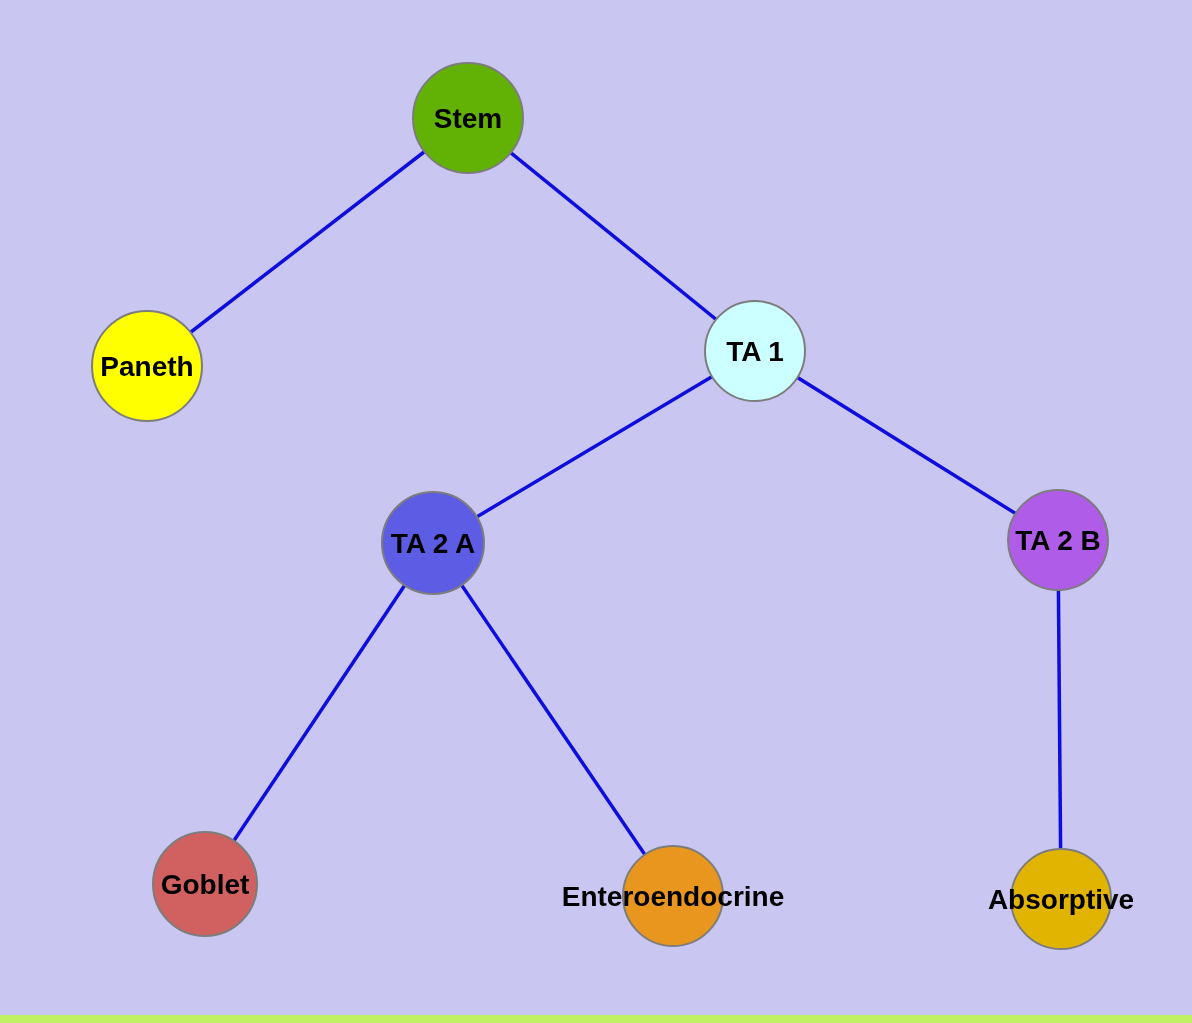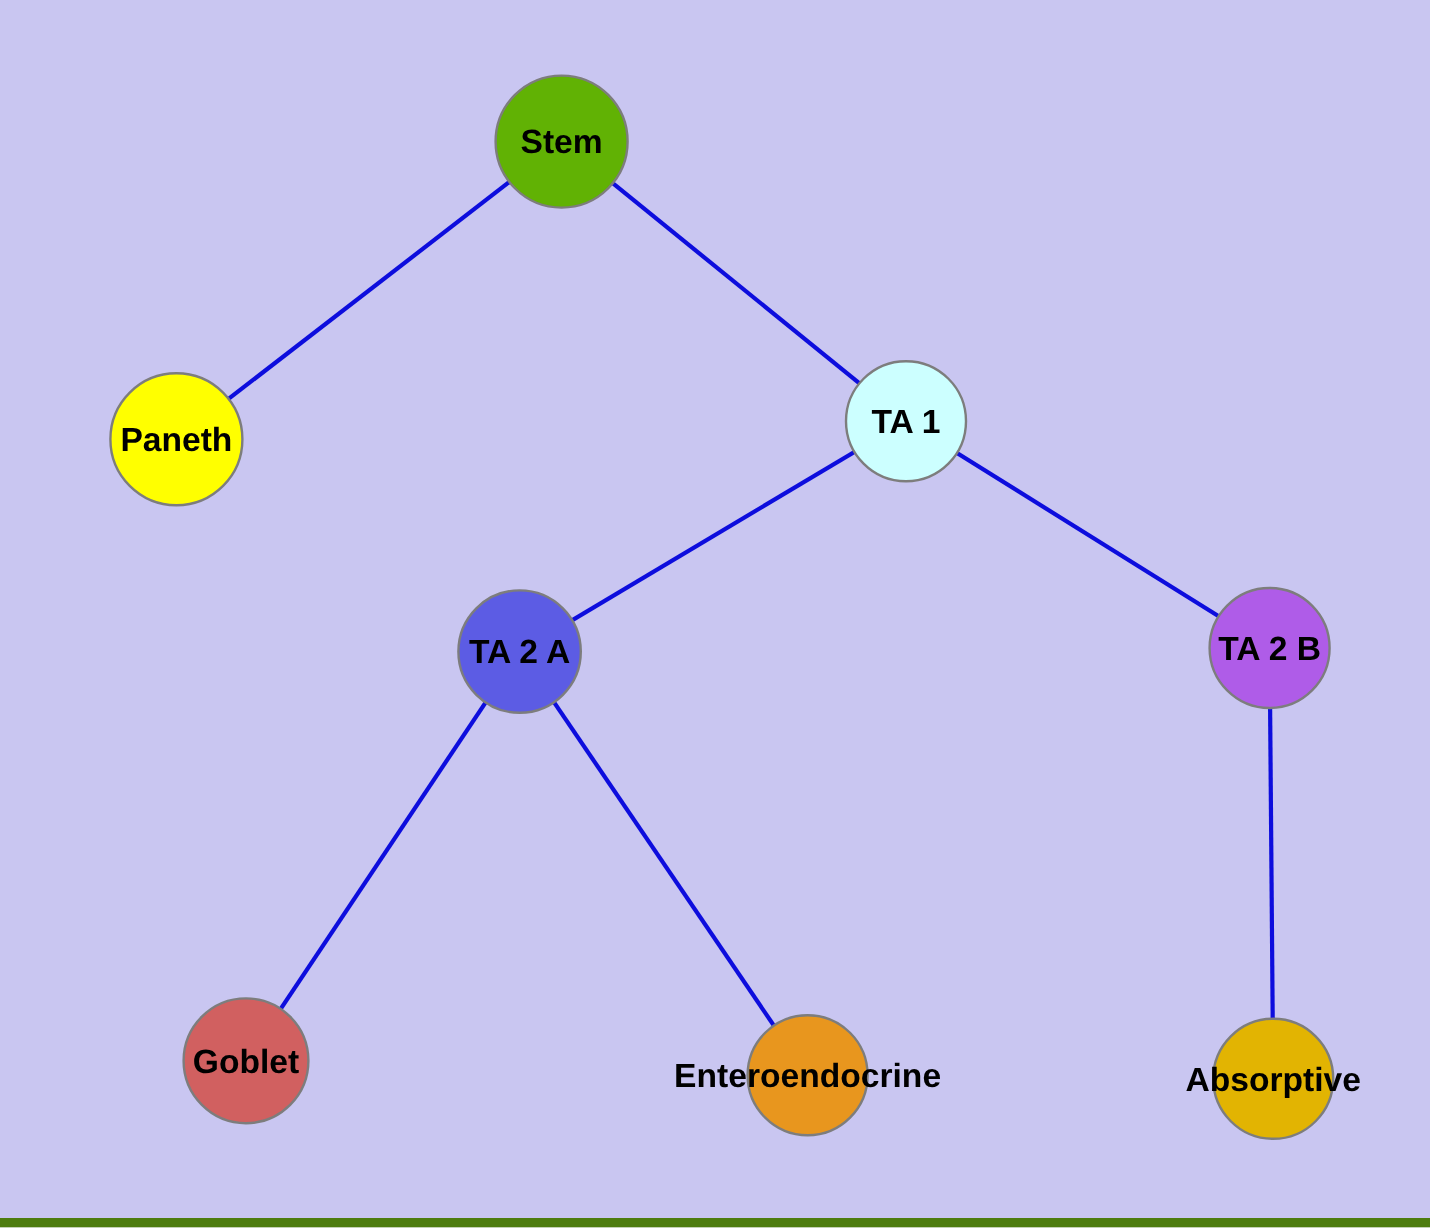--- a/index.html
+++ b/index.html
@@ -5,21 +5,21 @@
   html, body {
     margin: 0;
     padding: 0;
     background: #ffffff;
     font-family: "Liberation Sans", sans-serif;
   }
   .stage {
     position: relative;
     width: 1192px;
     height: 1023px;
-    background: #4d7c0f;
+    background: #bef264;
     overflow: hidden;
   }
   .canvas {
     position: absolute;
     left: 0;
     top: 0;
     width: 1192px;
     height: 1015px;
     background: #c9c6f1;
   }

